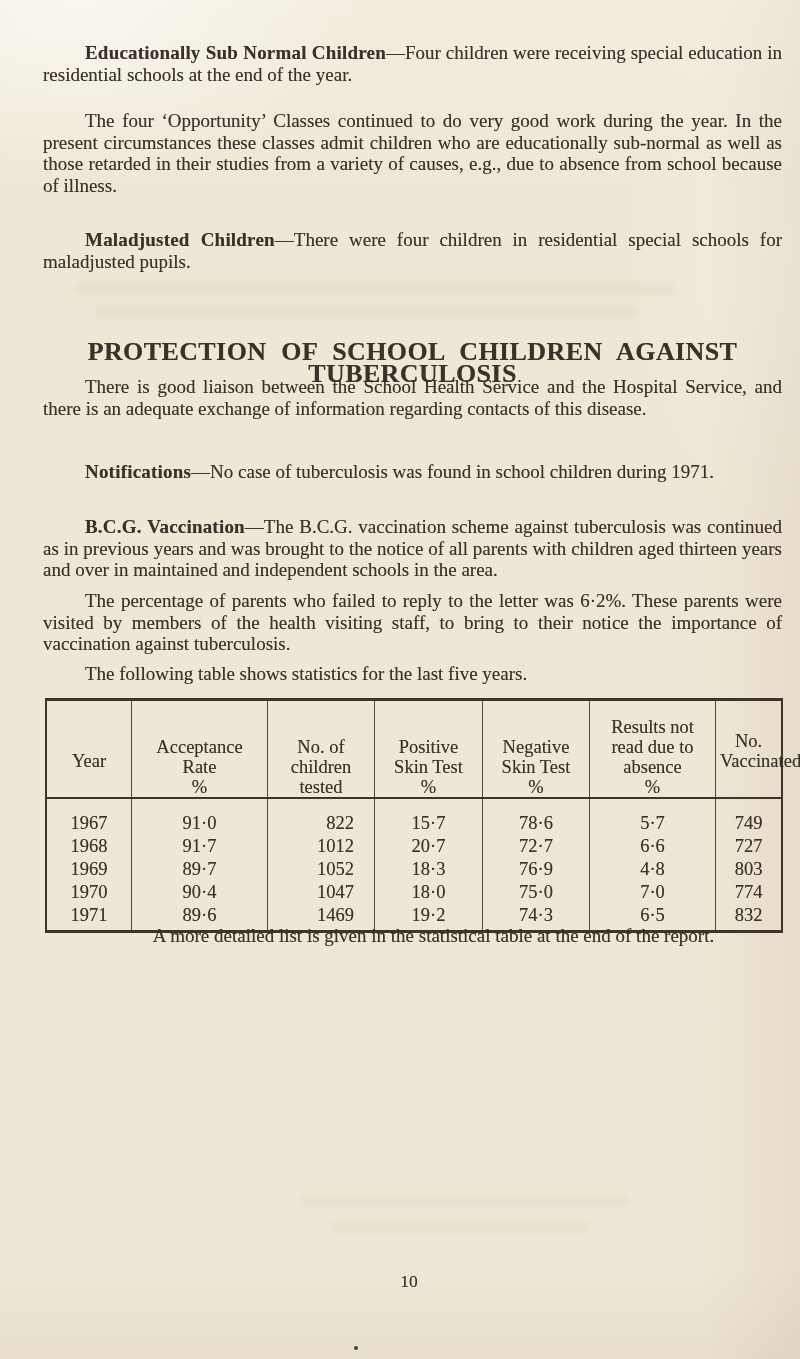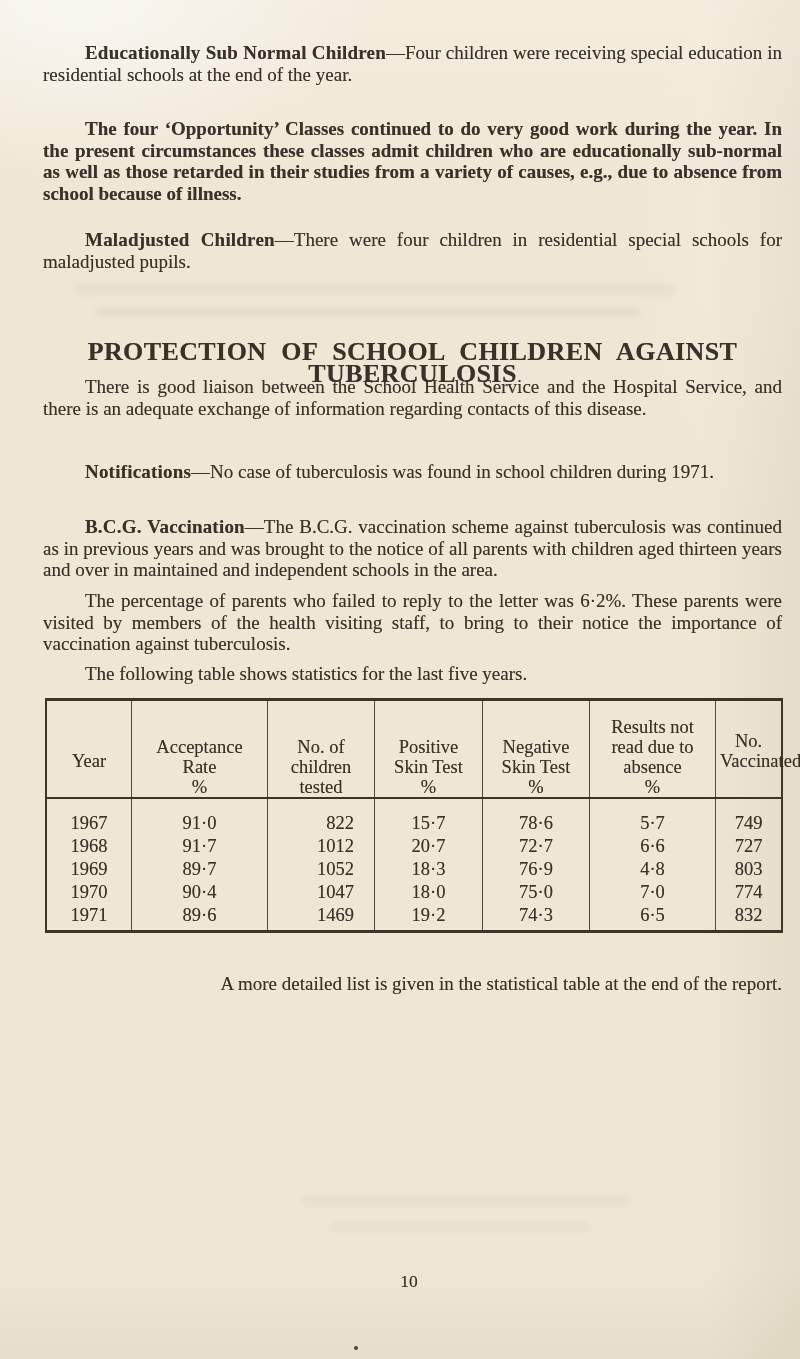--- a/index.html
+++ b/index.html
@@ -20,33 +20,33 @@
     line-height:21.5px;
     color:#39312a;
     text-shadow:0 0 0.4px rgba(45,35,25,0.45);
   }
   .p{
     position:absolute;left:43px;width:739px;
     margin:0;text-align:justify;text-indent:42px;
   }
   .lead{font-weight:bold;letter-spacing:0.2px;}
   #para-esn{top:42px;}
-  #para-opportunity{top:118px;font-weight:bold;}
+  #para-opportunity{top:110px;}
   #para-maladjusted{top:229px;}
   #section-heading{
     top:341px;text-indent:0;text-align:center;
     font-weight:bold;font-size:26px;
     word-spacing:8px;letter-spacing:0.4px;
   }
   #para-liaison{top:376px;}
   #para-notifications{top:461px;}
   #para-bcg{top:516px;}
   #para-percentage{top:590px;}
   #para-table-intro{top:663px;text-align:left;}
-  #para-closing{top:973px;text-align:right;}
+  #para-closing{top:925px;text-align:center;}
 
   table.stats{
     position:absolute;left:45px;top:698px;width:738px;
     border-collapse:collapse;table-layout:fixed;
     border:2px solid #3e352a;
     border-top-width:3px;border-bottom-width:3px;
     font-size:18.5px;
   }
   table.stats th, table.stats td{
     font-weight:normal;text-align:center;

